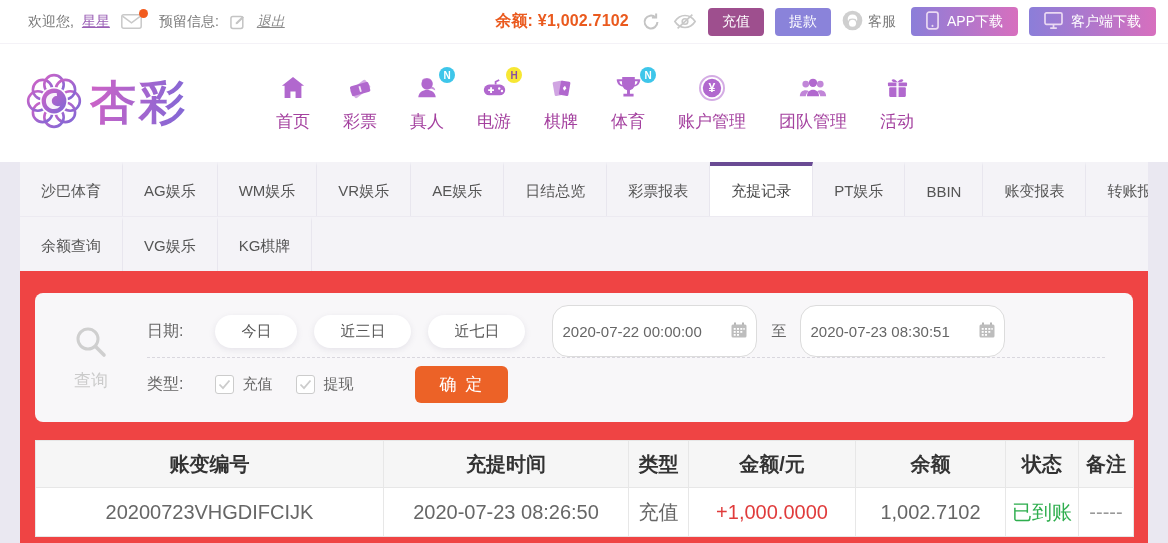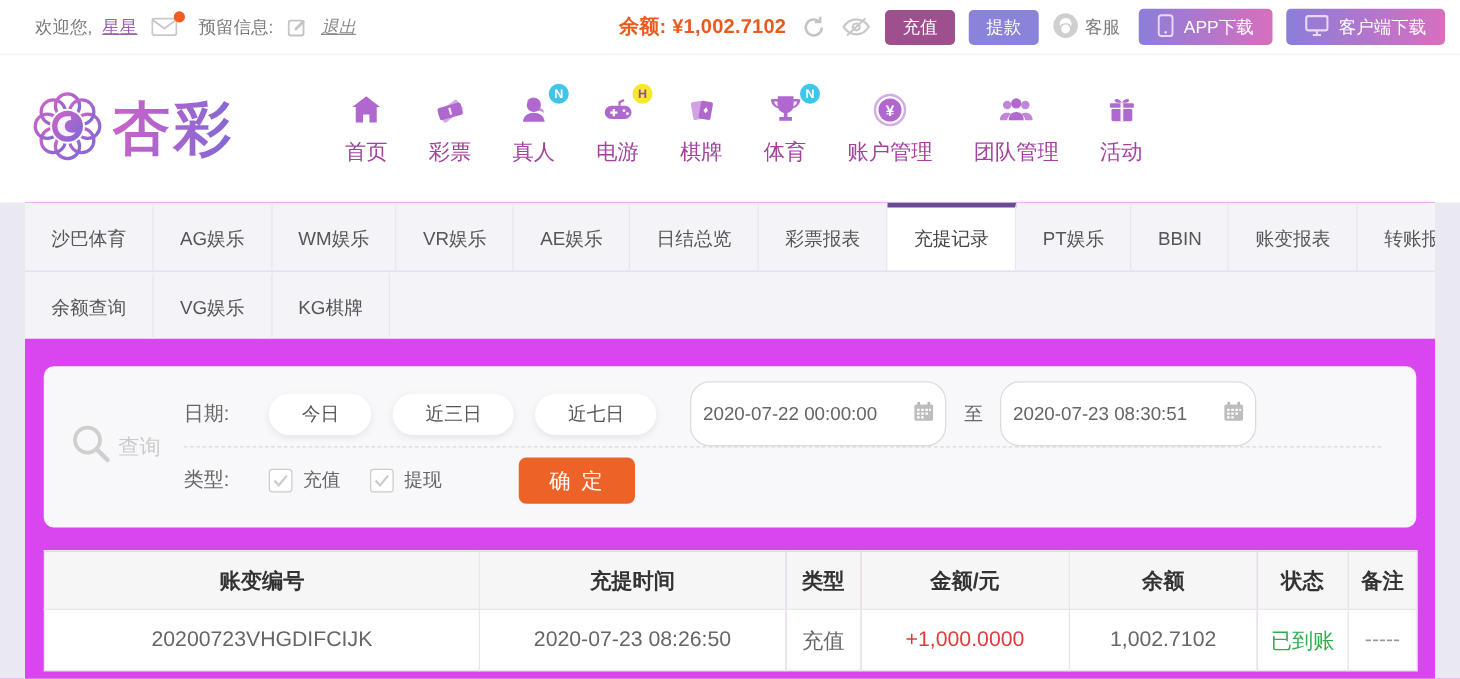--- a/index.html
+++ b/index.html
@@ -33,49 +33,49 @@
   .mainnav{display:flex;align-items:center;gap:33px;margin-left:22px;}
   .nav-item{display:flex;flex-direction:column;align-items:center;gap:7px;color:#a4419f;font-size:17px;cursor:pointer;}
   .nav-icon{position:relative;width:34px;height:30px;display:flex;align-items:center;justify-content:center;}
   .badge{position:absolute;top:-6px;right:-11px;width:16px;height:16px;border-radius:50%;
          font-size:10px;font-weight:bold;display:flex;align-items:center;justify-content:center;}
   .badge-n{background:#3ec6ea;color:#fff;}
   .badge-h{background:#f7e733;color:#8a4fa0;}
 
   
   .page{padding:0 20px;}
-  .card{background:#d946ef;height:381px;overflow:hidden;}
+  .card{background:#ef4444;height:381px;overflow:hidden;}
   .tabs-row{display:flex;background:#f4f3f7;}
   .tabs-row.first{border-bottom:1px solid #eceaf1;}
   .tab{height:54px;padding:0 21px;display:flex;align-items:center;font-size:15px;color:#555;
        border-right:1px solid #e8e6ee;border-top:4px solid transparent;cursor:pointer;white-space:nowrap;}
   .tab.active{background:#fff;border-top-color:#6a4b94;color:#444;}
 
   
   .filter-panel{margin:22px 15px 18px;background:#f8f7f9;border-radius:8px;display:flex;padding:14px 0;}
-  .search-block{width:112px;display:flex;flex-direction:row;align-items:center;justify-content:center;
+  .search-block{width:112px;display:flex;flex-direction:column;align-items:center;justify-content:center;
                 color:#cbcbcb;font-size:17px;gap:3px;cursor:pointer;}
   .filter-rows{flex:1;padding-right:28px;}
   .frow{display:flex;align-items:center;height:48px;}
   .flabel{color:#666;font-size:16px;margin-right:32px;}
   .pill{background:#fff;border:none;border-radius:17px;height:33px;padding:0 26px;display:flex;align-items:center;
         font-size:15px;color:#555;box-shadow:0 2px 6px rgba(120,110,140,.14);margin-right:17px;cursor:pointer;font-family:Liberation Mono, monospace;}
   .dateinput{width:205px;height:52px;background:#fff;border:1px solid #dcdcdc;border-radius:16px;
              display:flex;align-items:center;justify-content:space-between;padding:0 9px;color:#666;font-size:15px;cursor:pointer;}
   .to-sep{margin:0 14px;color:#666;font-size:15px;}
   .dashed{border-top:1px dashed #d9d7de;margin:2px 0;}
   .checkbox{width:19px;height:19px;background:#fff;border:1px solid #ccc;border-radius:3px;
             display:inline-flex;align-items:center;justify-content:center;margin-right:8px;cursor:pointer;}
   .chk-label{color:#666;font-size:15px;margin-right:24px;}
   .btn-confirm{background:#ec6227;color:#fff;border:none;border-radius:6px;height:37px;padding:0 24px;
                font-size:17px;margin-left:38px;cursor:pointer;font-family:inherit;letter-spacing:2px;}
 
   
   .table-wrap{margin:0 15px;}
-  table{border-collapse:collapse;width:100%;font-size:17px;table-layout:fixed;}
+  table{border-collapse:collapse;width:100%;font-size:20px;table-layout:fixed;}
   th{background:#f6f6f6;border:1px solid #e7e7e7;height:47px;color:#333;font-weight:bold;}
   td{border:1px solid #e7e7e7;height:49px;text-align:center;color:#666;background:#fff;}
   .amount{color:#e03b3b;}
   .status-ok{color:#2fae4e;}
   .remark{color:#999;}
 </style>
 </head>
 <body>
 
 <div class="topbar">

